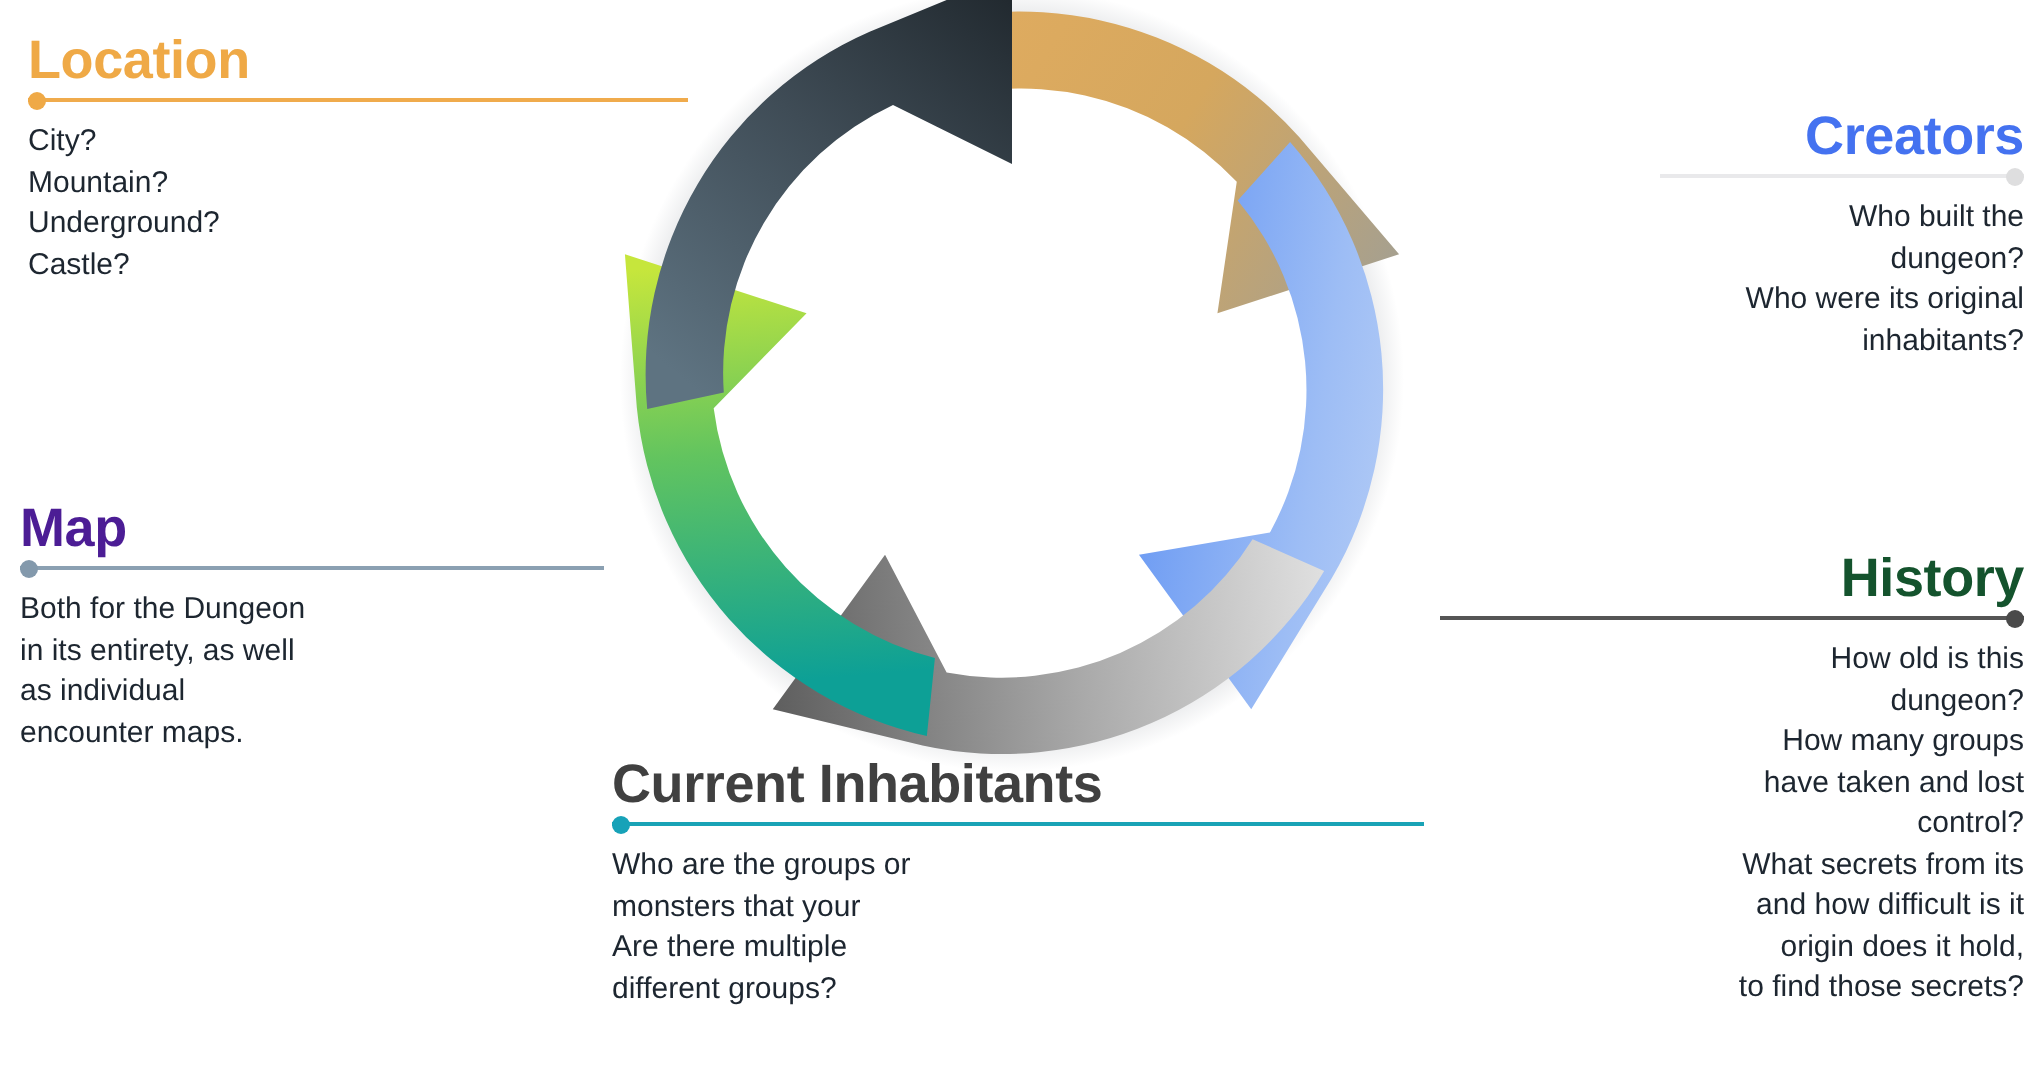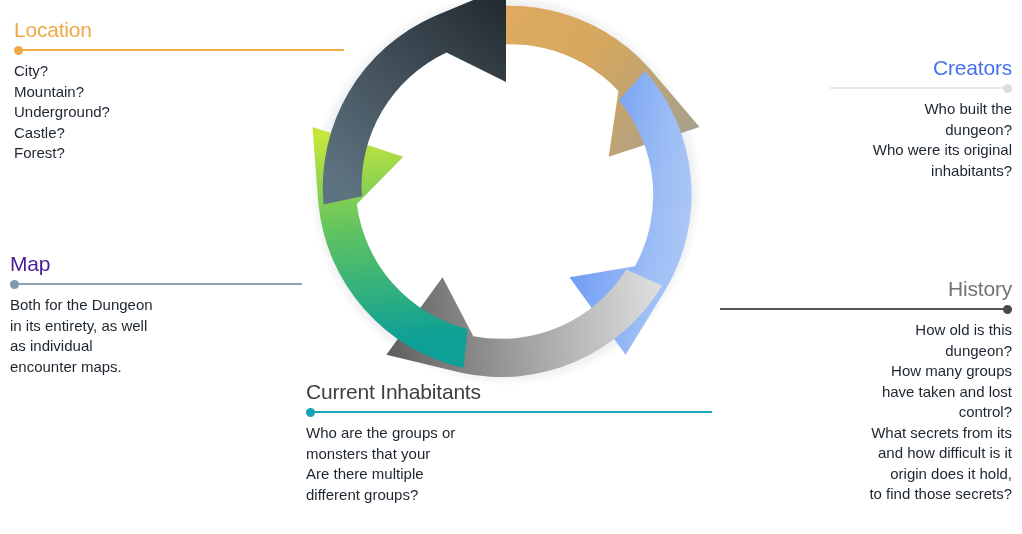--- a/index.html
+++ b/index.html
@@ -31,22 +31,22 @@
     top: -10px;
     width: 400px;
     height: 400px;
   }
   #cycle-svg { display: block; width: 400px; height: 400px; }
 
   
   .section { position: absolute; }
 
   .sec-title {
-    font-weight: normal;
-    font-size: 21px;
+    font-weight: bold;
+    font-size: 27px;
     line-height: 24px;
     letter-spacing: -0.2px;
     white-space: nowrap;
   }
 
   .divider {
     position: relative;
     height: 10px;
     margin-top: 3px;
   }
@@ -96,21 +96,21 @@
   #sec-map .knob            { background: #8399ac; }
 
   #sec-current .sec-title   { color: #404040; }
   #sec-current .bar         { background: #19a3b6; }
   #sec-current .knob        { background: #17a2b8; }
 
   #sec-creators .sec-title  { color: #4472f0; }
   #sec-creators .bar        { background: #e9e9eb; }
   #sec-creators .knob       { background: #dededf; }
 
-  #sec-history .sec-title   { color: #737373; }
+  #sec-history .sec-title   { color: #14532d; }
   #sec-history .bar         { background: #555555; }
   #sec-history .knob        { background: #4a4a4a; }
 </style>
 </head>
 <body>
 
 <div id="stage">
 
   <div id="cycle-wrap">
     <svg id="cycle-svg" viewBox="0 0 400 400" xmlns="http://www.w3.org/2000/svg">
@@ -190,21 +190,20 @@
     <div class="sec-title">Location</div>
     <div class="divider">
       <span class="bar"></span>
       <span class="knob"></span>
     </div>
     <div class="sec-body">
       <span class="ln">City?</span>
       <span class="ln">Mountain?</span>
       <span class="ln">Underground?</span>
       <span class="ln">Castle?</span>
-      <span class="ln">Forest?</span>
     </div>
   </div>
 
   <div class="section align-left" id="sec-map">
     <div class="sec-title">Map</div>
     <div class="divider">
       <span class="bar"></span>
       <span class="knob"></span>
     </div>
     <div class="sec-body">

